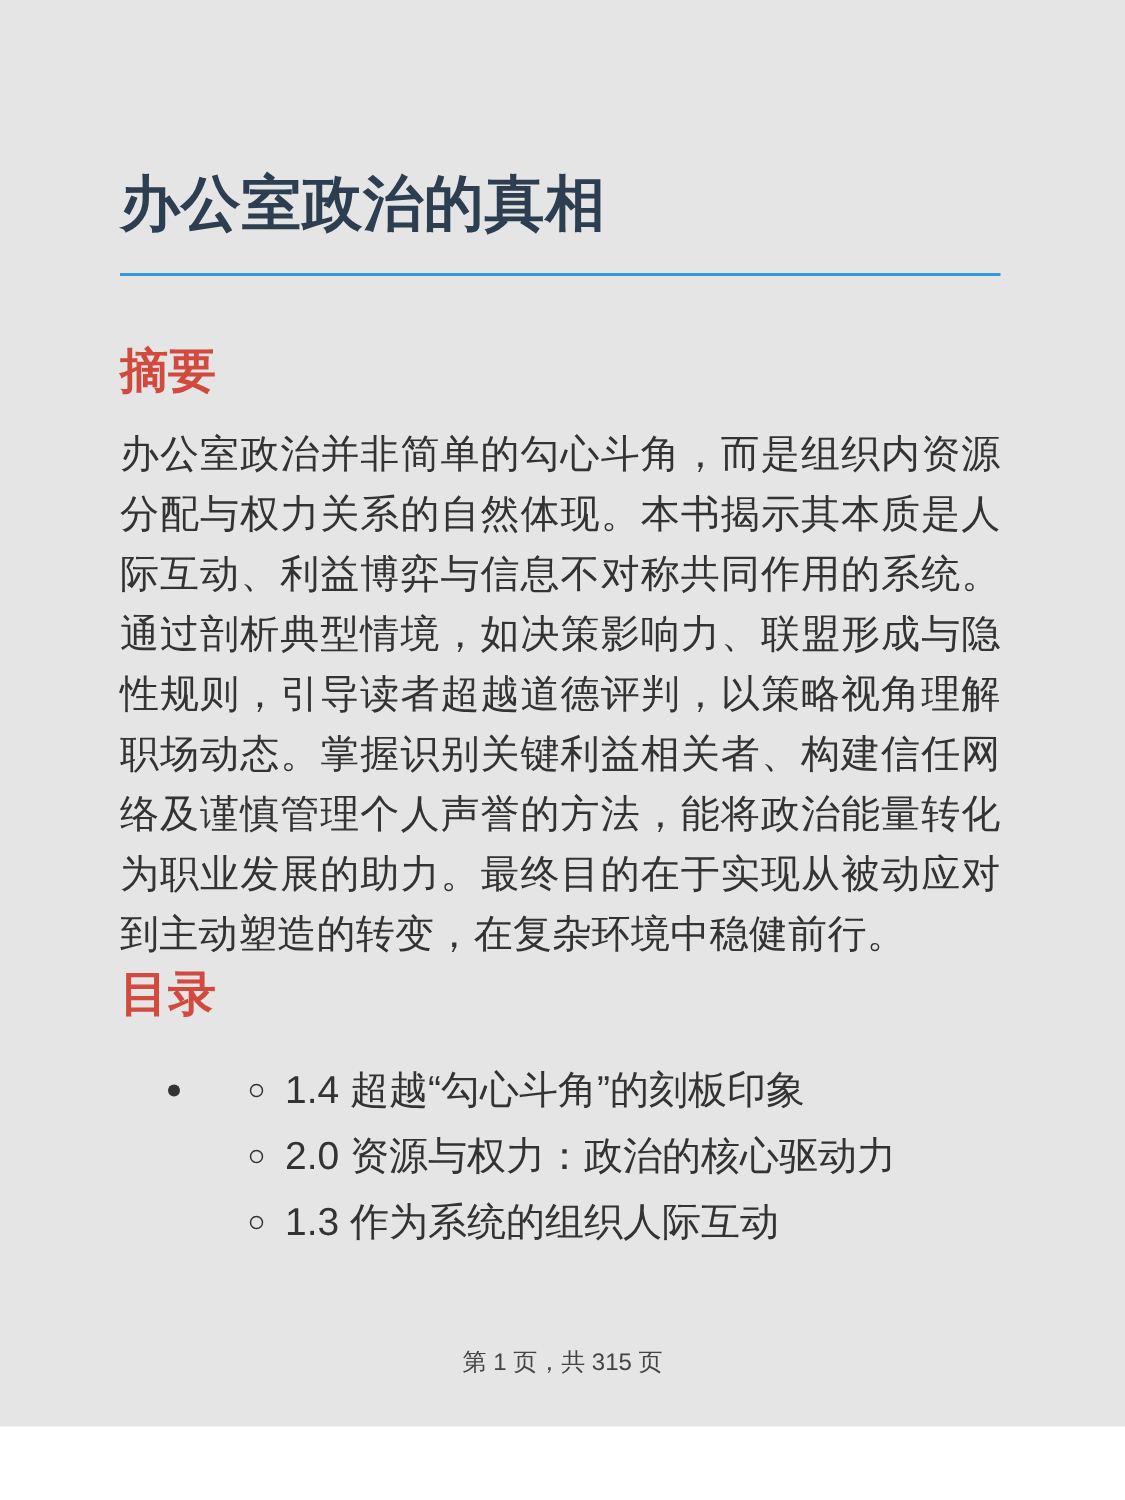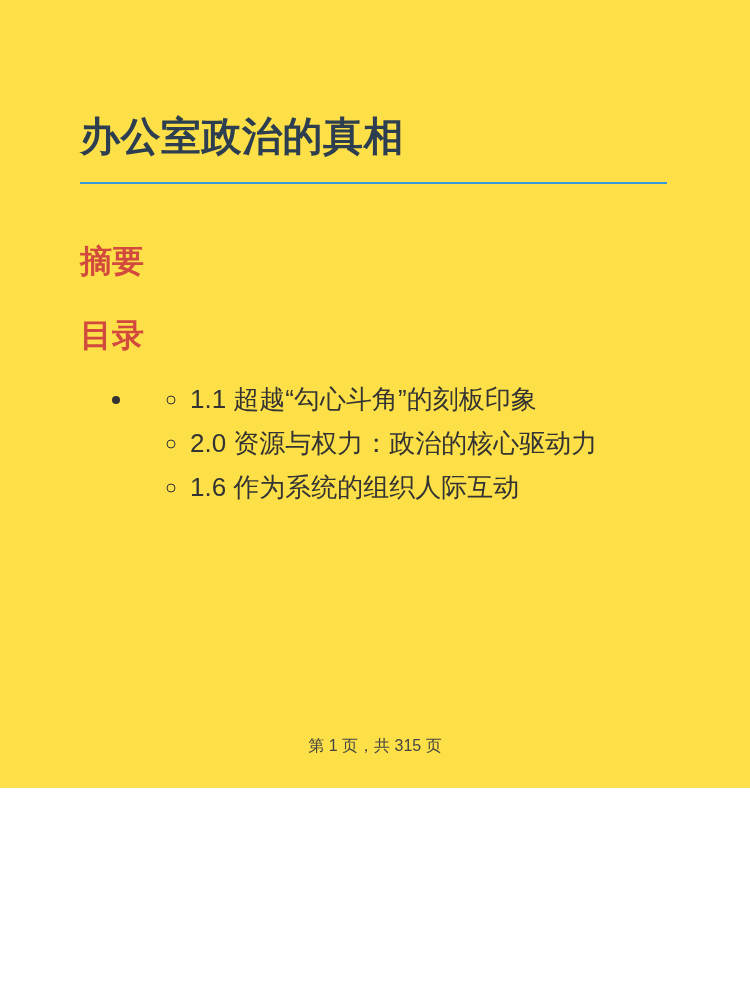--- a/index.html
+++ b/index.html
@@ -10,23 +10,23 @@
   body {
     width: 750px;
     height: 1000px;
     font-family: "Liberation Sans", sans-serif;
     -webkit-font-smoothing: antialiased;
   }
   .page {
     position: relative;
     box-sizing: border-box;
     width: 750px;
-    height: 788px;
+    height: 951px;
     padding: 0 83px 0 80px;
-    background: #fde047;
+    background: #e5e5e5;
     overflow: hidden;
   }
   .doc-title {
     margin: 0;
     padding-top: 112px;
     font-size: 40px;
     line-height: 48px;
     font-weight: 700;
     color: #2c3e50;
     letter-spacing: 0.5px;
@@ -38,33 +38,32 @@
     border-top: 2px solid #3498db;
   }
   .section-heading {
     margin: 0;
     font-size: 32px;
     line-height: 40px;
     font-weight: 700;
     color: #d2493e;
   }
   .abstract-heading {
-    margin-top: 57px;
+    margin-top: 43px;
   }
   .abstract-text {
     margin: 15px 0 0 0;
     font-size: 26px;
     line-height: 40px;
     color: #333333;
     text-align: justify;
     text-justify: inter-ideograph;
     letter-spacing: 0.2px;
   }
   .toc-heading {
-    margin-top: 34px;
   }
   .toc-list {
     margin: 22px 0 0 0;
     padding-left: 55px;
     list-style-type: disc;
     font-size: 26px;
     line-height: 44px;
     color: #333333;
   }
   .toc-sublist {
@@ -90,34 +89,35 @@
 <body>
 
 <div class="page">
 
   <h1 class="doc-title">办公室政治的真相</h1>
 
   <hr class="title-divider">
 
   <h2 class="section-heading abstract-heading">摘要</h2>
 
+  <p class="abstract-text">办公室政治并非简单的勾心斗角，而是组织内资源分配与权力关系的自然体现。本书揭示其本质是人际互动、利益博弈与信息不对称共同作用的系统。通过剖析典型情境，如决策影响力、联盟形成与隐性规则，引导读者超越道德评判，以策略视角理解职场动态。掌握识别关键利益相关者、构建信任网络及谨慎管理个人声誉的方法，能将政治能量转化为职业发展的助力。最终目的在于实现从被动应对到主动塑造的转变，在复杂环境中稳健前行。</p>
 
   <h2 class="section-heading toc-heading">目录</h2>
 
   <ul class="toc-list">
     <li>
       <ul class="toc-sublist">
         <li>
-          <span>1.1 超越“勾心斗角”的刻板印象</span>
+          <span>1.4 超越“勾心斗角”的刻板印象</span>
         </li>
         <li>
           <span>2.0 资源与权力：政治的核心驱动力</span>
         </li>
         <li>
-          <span>1.6 作为系统的组织人际互动</span>
+          <span>1.3 作为系统的组织人际互动</span>
         </li>
       </ul>
     </li>
   </ul>
 
   <div class="page-footer">第 1 页，共 315 页</div>
 
 </div>
 
 </body></html>

